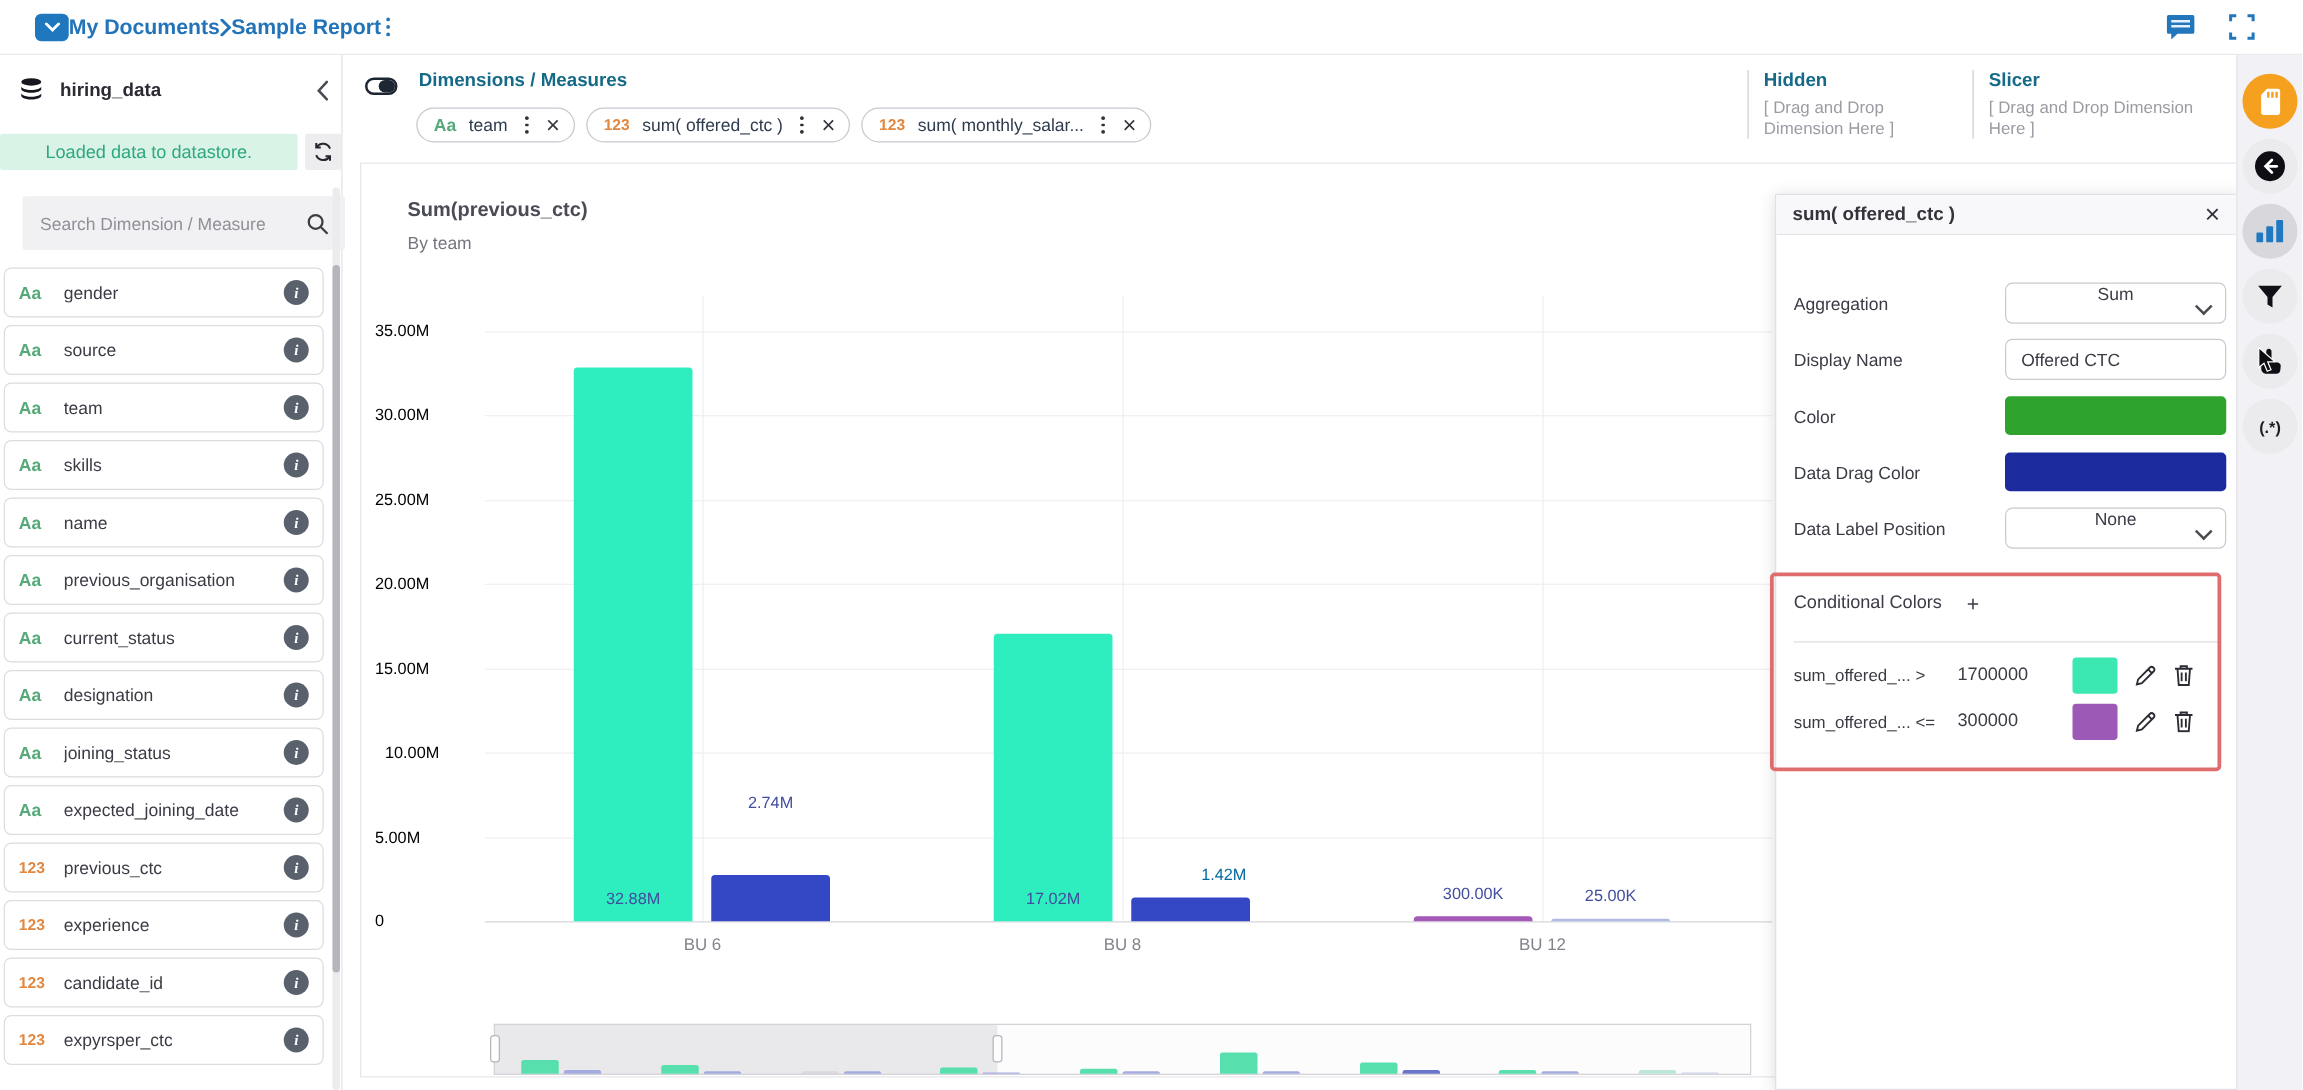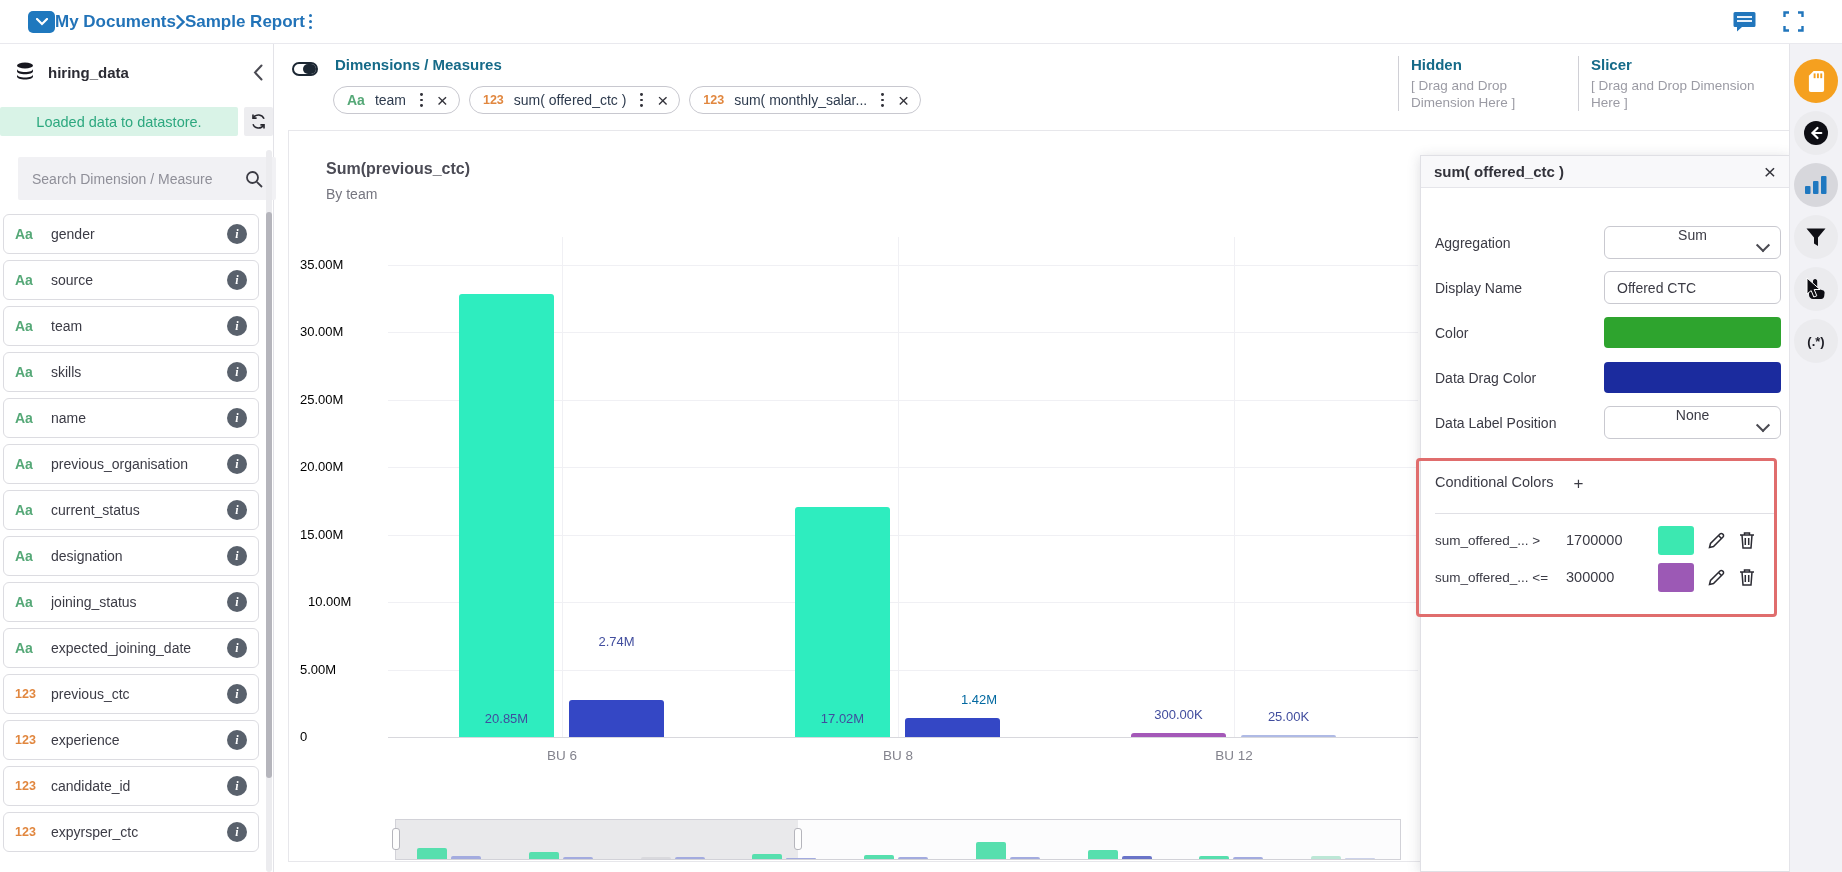--- a/index.html
+++ b/index.html
@@ -342,21 +342,21 @@
       <div class="ytick" style="left: 300px; top: 392px;">25.00M</div>
       <div class="gridh" style="left: 388px; top: 332px; width: 1030px; height: 1px;"></div>
       <div class="ytick" style="left: 300px; top: 324px;">30.00M</div>
       <div class="gridh" style="left: 388px; top: 265px; width: 1030px; height: 1px;"></div>
       <div class="ytick" style="left: 300px; top: 257px;">35.00M</div>
       <div class="gridv" style="left: 562px; top: 237px; width: 1px; height: 500px;"></div>
       <div class="gridv" style="left: 898px; top: 237px; width: 1px; height: 500px;"></div>
       <div class="gridv" style="left: 1234px; top: 237px; width: 1px; height: 500px;"></div>
       <div class="axisline" style="left: 388px; top: 737px; width: 1030px; height: 1px;"></div>
       <div class="bar" style="left: 459px; top: 294px; width: 95px; height: 443px; background: rgb(46, 237, 191);"></div>
-      <div class="dlabel" style="left: 461.5px; top: 711px; color: rgb(65, 77, 158);">20.85M</div>
+      <div class="dlabel" style="left: 461.5px; top: 711px; color: rgb(65, 77, 158);">32.88M</div>
       <div class="bar" style="left: 795px; top: 507px; width: 95px; height: 230px; background: rgb(46, 237, 191);"></div>
       <div class="dlabel" style="left: 797.5px; top: 711px; color: rgb(65, 77, 158);">17.02M</div>
       <div class="bar" style="left: 1131px; top: 733px; width: 95px; height: 4px; background: rgb(164, 88, 184);"></div>
       <div class="dlabel" style="left: 1133.5px; top: 707px; color: rgb(65, 77, 158);">300.00K</div>
       <div class="bar" style="left: 569px; top: 700px; width: 95px; height: 37px; background: rgb(52, 71, 197);"></div>
       <div class="dlabel" style="left: 571.5px; top: 634px; color: rgb(65, 77, 158);">2.74M</div>
       <div class="bar" style="left: 905px; top: 718px; width: 95px; height: 19px; background: rgb(52, 71, 197);"></div>
       <div class="dlabel" style="left: 934px; top: 692px; color: #0369a1;">1.42M</div>
       <div class="bar" style="left: 1241px; top: 735px; width: 95px; height: 2px; background: rgb(175, 186, 229);"></div>
       <div class="dlabel" style="left: 1243.5px; top: 709px; color: rgb(65, 77, 158);">25.00K</div>

